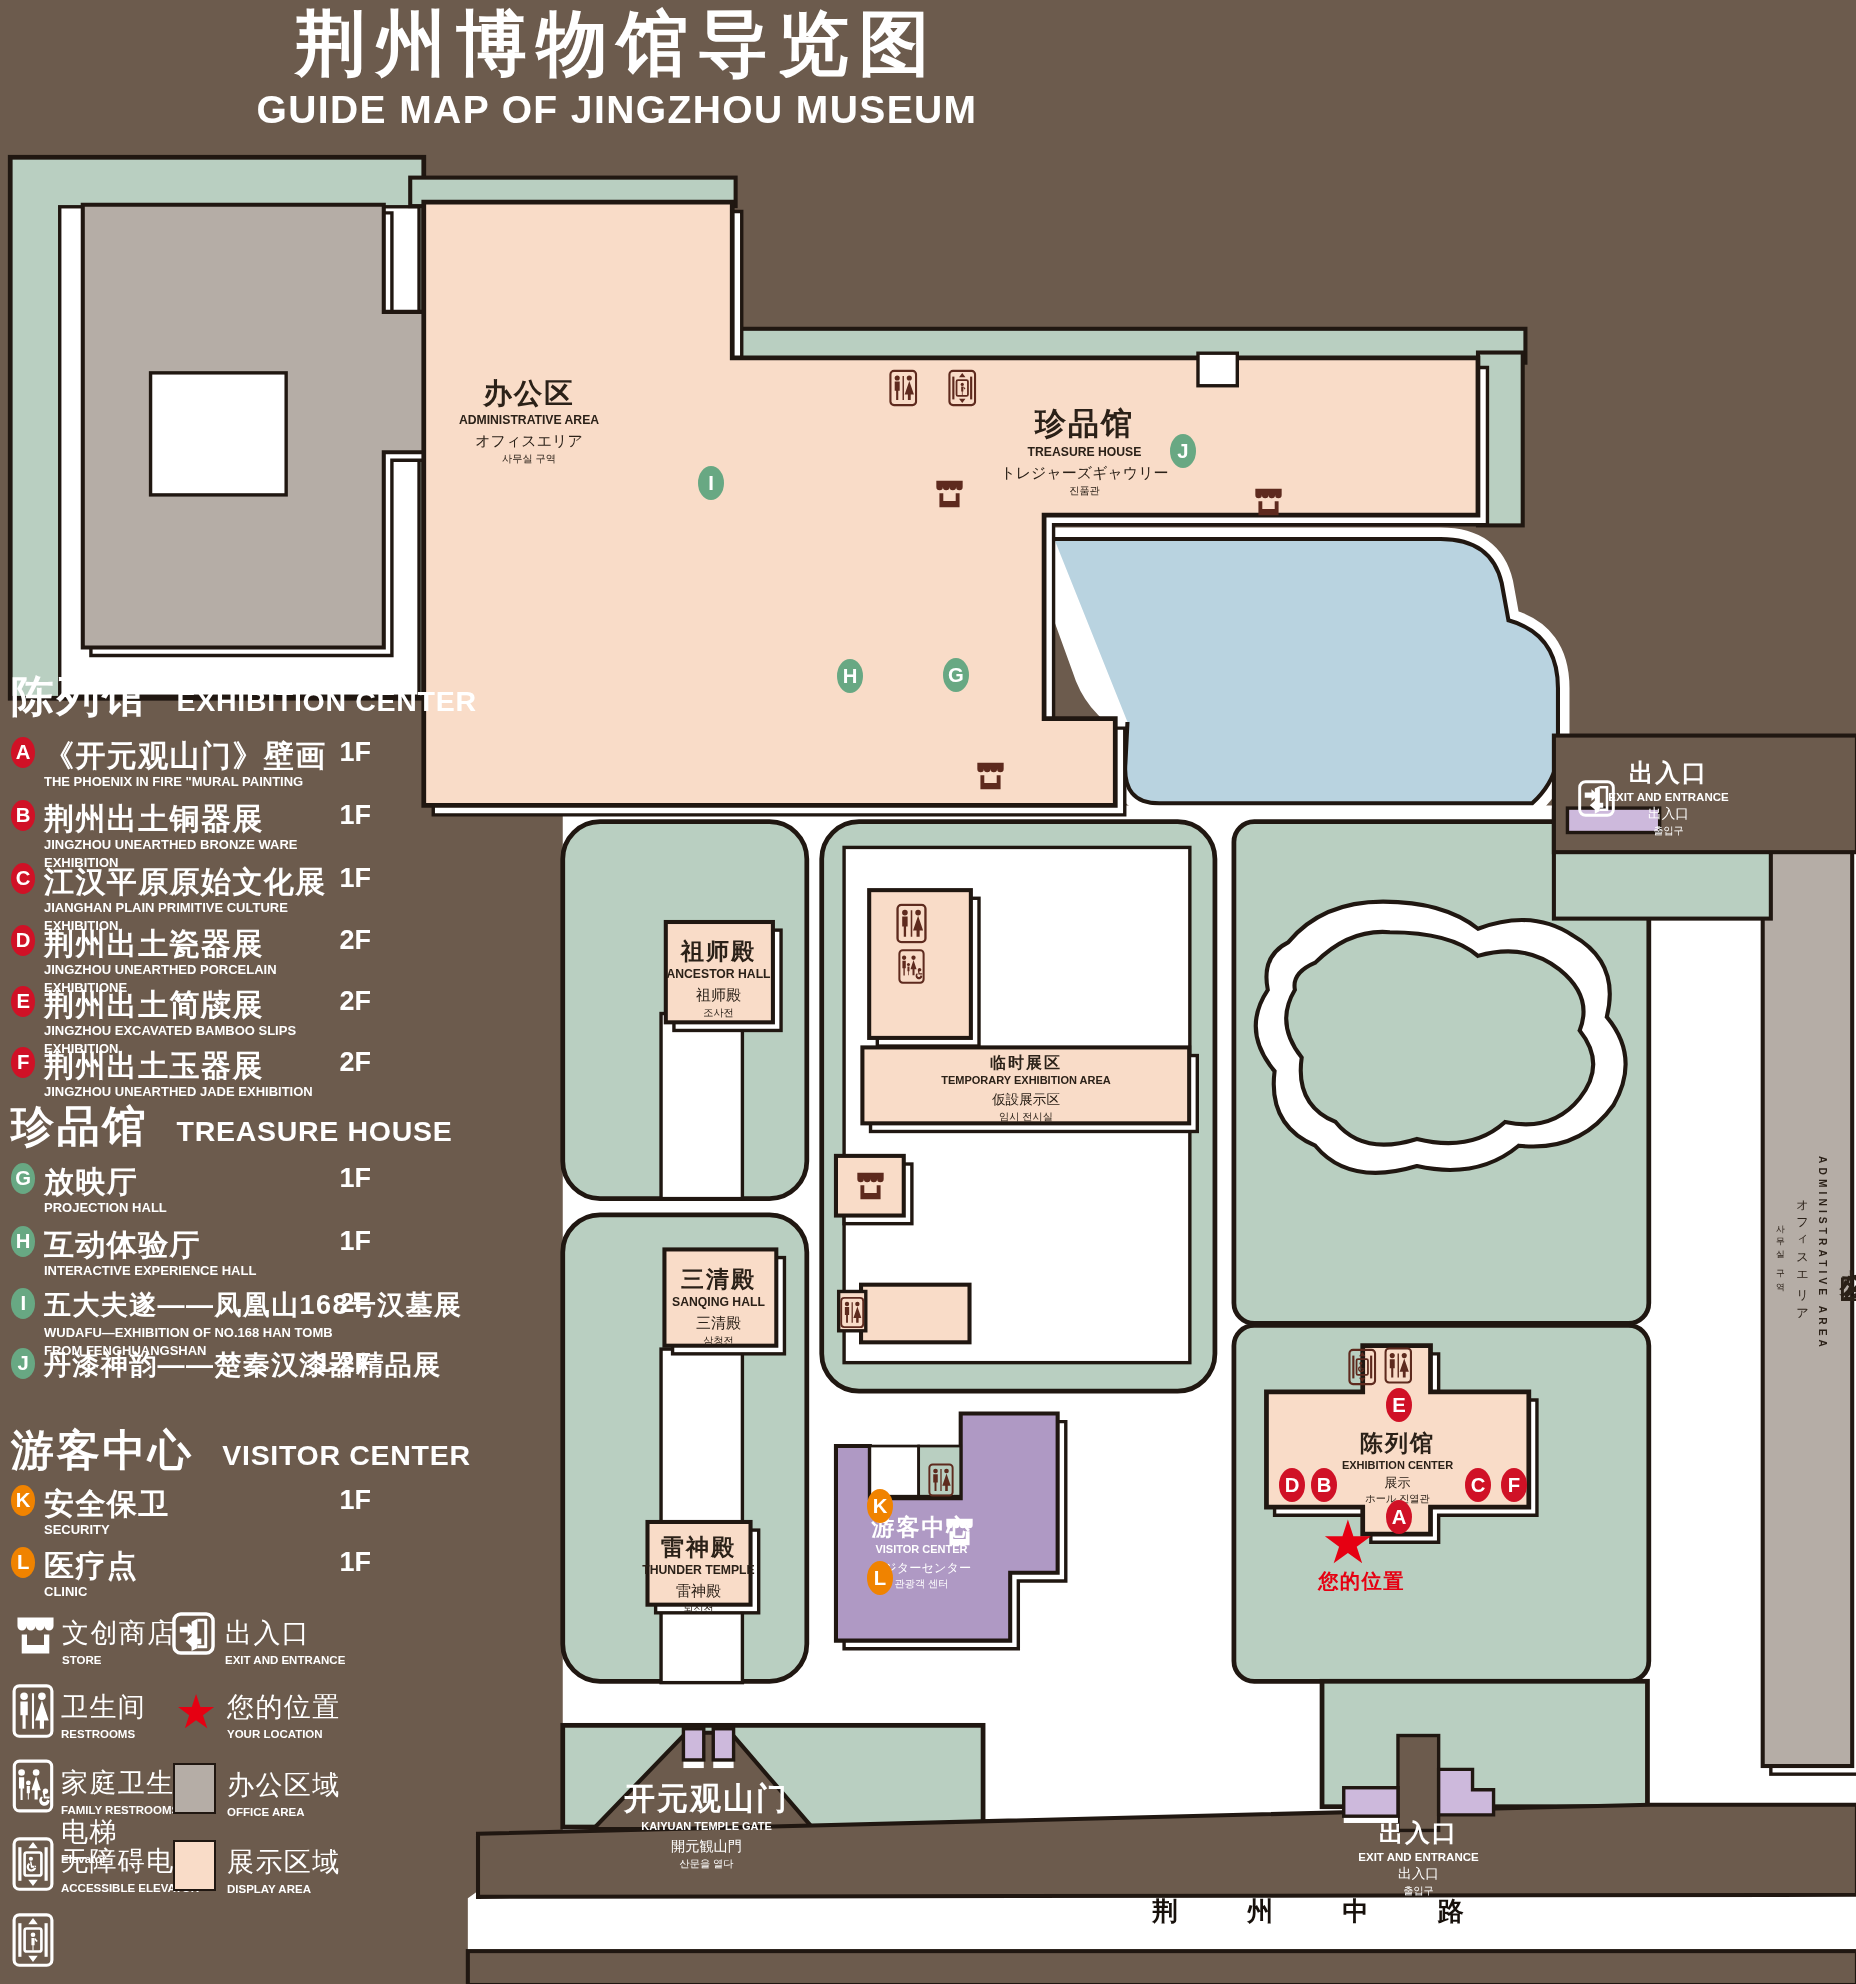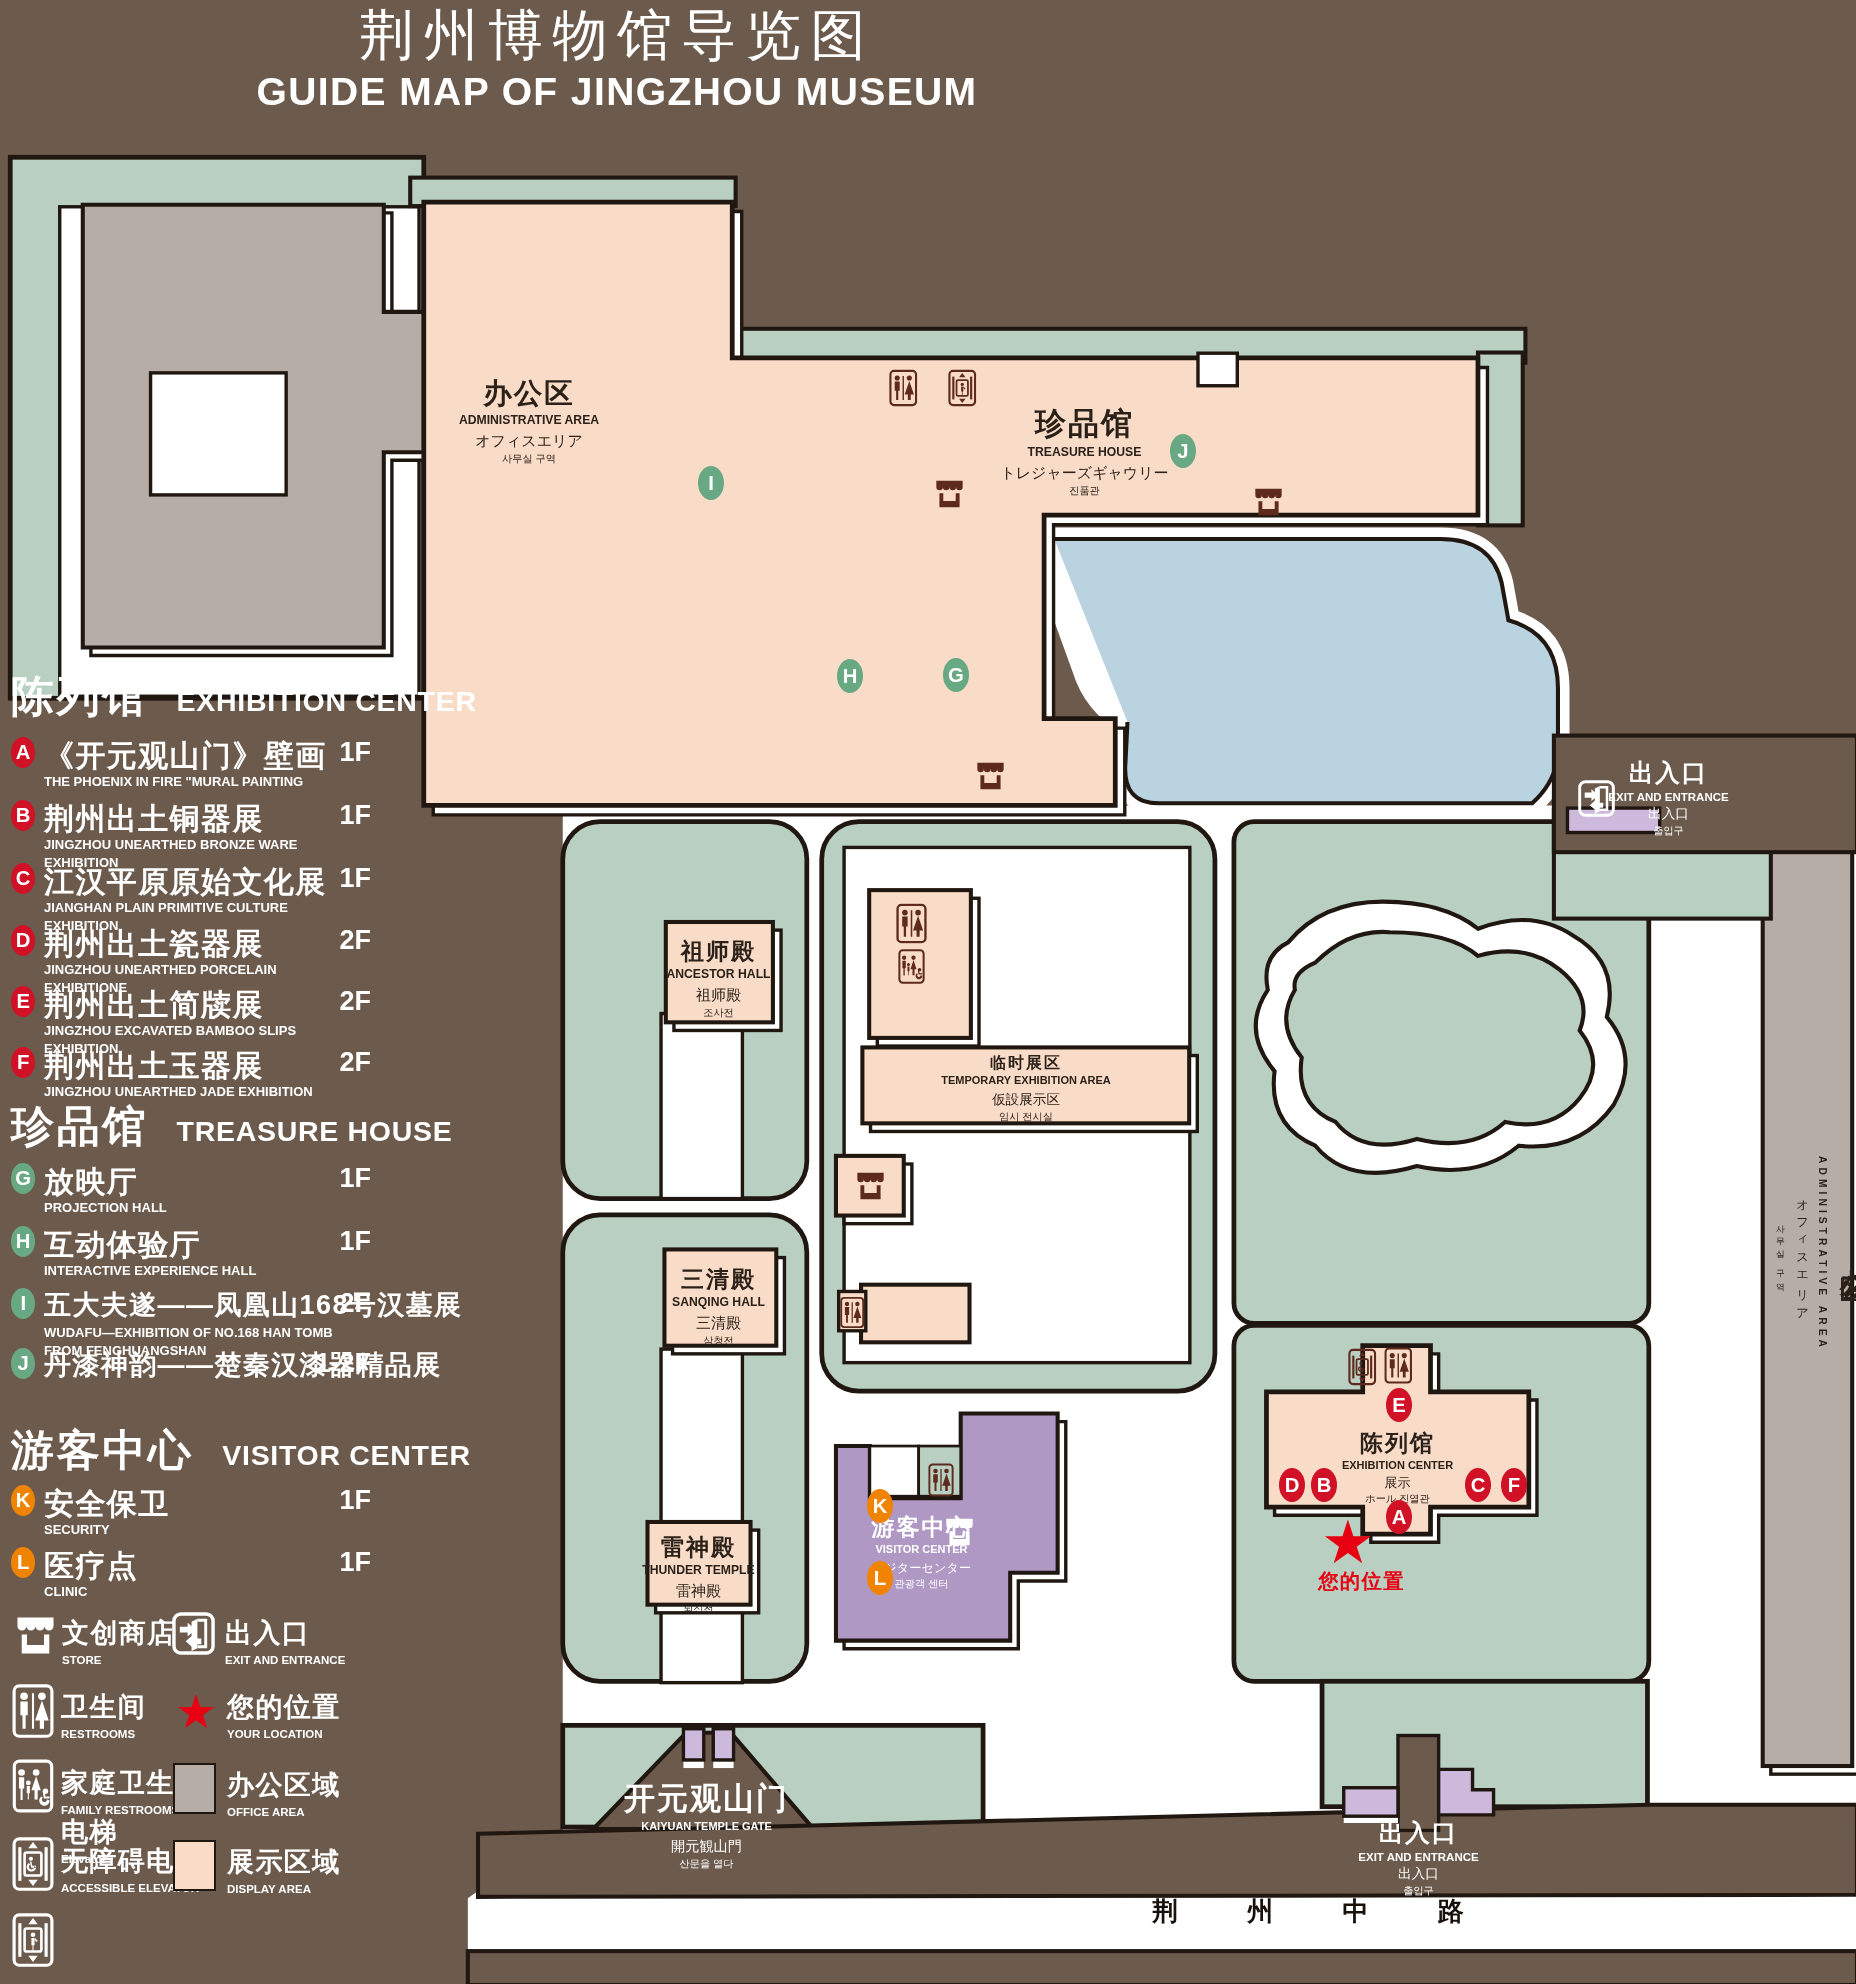--- a/index.html
+++ b/index.html
@@ -3,35 +3,35 @@
 <meta charset="utf-8">
 <style>
   html,body{margin:0;padding:0;background:#6c5b4d;}
   #canvas{position:relative;width:1857px;height:1985px;background:#6c5b4d;overflow:hidden;
           font-family:"Liberation Sans","DejaVu Sans",sans-serif;}
   svg.mapsvg{position:absolute;left:0;top:0;}
   .abs{position:absolute;}
 
   
   .title-wrap{position:absolute;left:27px;top:5.4px;width:1180px;text-align:center;color:#fff;}
-  .title-zh{font-size:55px;font-weight:normal;letter-spacing:9.5px;line-height:1.1;}
+  .title-zh{font-size:71px;font-weight:bold;letter-spacing:9.5px;line-height:1.1;}
   .title-en{font-size:39px;font-weight:bold;letter-spacing:1.4px;margin-top:4.1px;text-align:center;}
 
   
   .lg-head{position:absolute;left:11px;display:flex;align-items:baseline;color:#fff;}
   .lg-head .h-zh{font-size:43px;font-weight:bold;letter-spacing:2.7px;}
   .lg-head .h-en{font-size:28.5px;font-weight:bold;margin-left:28.5px;letter-spacing:0.7px;}
   .lg-row{position:absolute;left:11px;width:380px;height:75px;color:#fff;}
   .badge{position:absolute;left:0;top:1.4px;width:24.4px;height:31px;border-radius:50%;
          display:flex;align-items:center;justify-content:center;color:#fff;font-weight:bold;font-size:20.3px;}
   .badge.red{background:#d01126;} .badge.grn{background:#68a883;} .badge.org{background:#f08300;}
   .it-zh{position:absolute;left:33px;top:0;font-size:30px;font-weight:bold;letter-spacing:1.4px;white-space:nowrap;}
   .it-en{position:absolute;left:33px;top:37px;font-size:13px;font-weight:bold;width:319px;line-height:1.35;}
   .it-fl{position:absolute;left:285px;top:1.4px;width:75px;text-align:right;font-size:27px;font-weight:bold;}
-  .sym-zh{font-size:27px;font-weight:bold;letter-spacing:1.4px;color:#fff;white-space:nowrap;}
+  .sym-zh{font-size:27px;font-weight:normal;letter-spacing:1.4px;color:#fff;white-space:nowrap;}
   .sym-en{font-size:11.5px;font-weight:bold;color:#fff;margin-top:2.7px;white-space:nowrap;}
   .swatch{position:absolute;width:39px;height:47px;border:2.7px solid #201711;}
 
   
   .maplabel{position:absolute;text-align:center;color:#2b2118;line-height:1.25;}
   .maplabel.light{color:#fff;}
   .maplabel .l1{font-size:28.5px;font-weight:bold;letter-spacing:2px;display:block;}
   .maplabel .l2{font-size:12.2px;font-weight:bold;display:block;margin-top:1.4px;}
   .maplabel .l3{font-size:15px;display:block;margin-top:4.1px;}
   .maplabel .l4{font-size:10.2px;display:block;margin-top:2px;}

